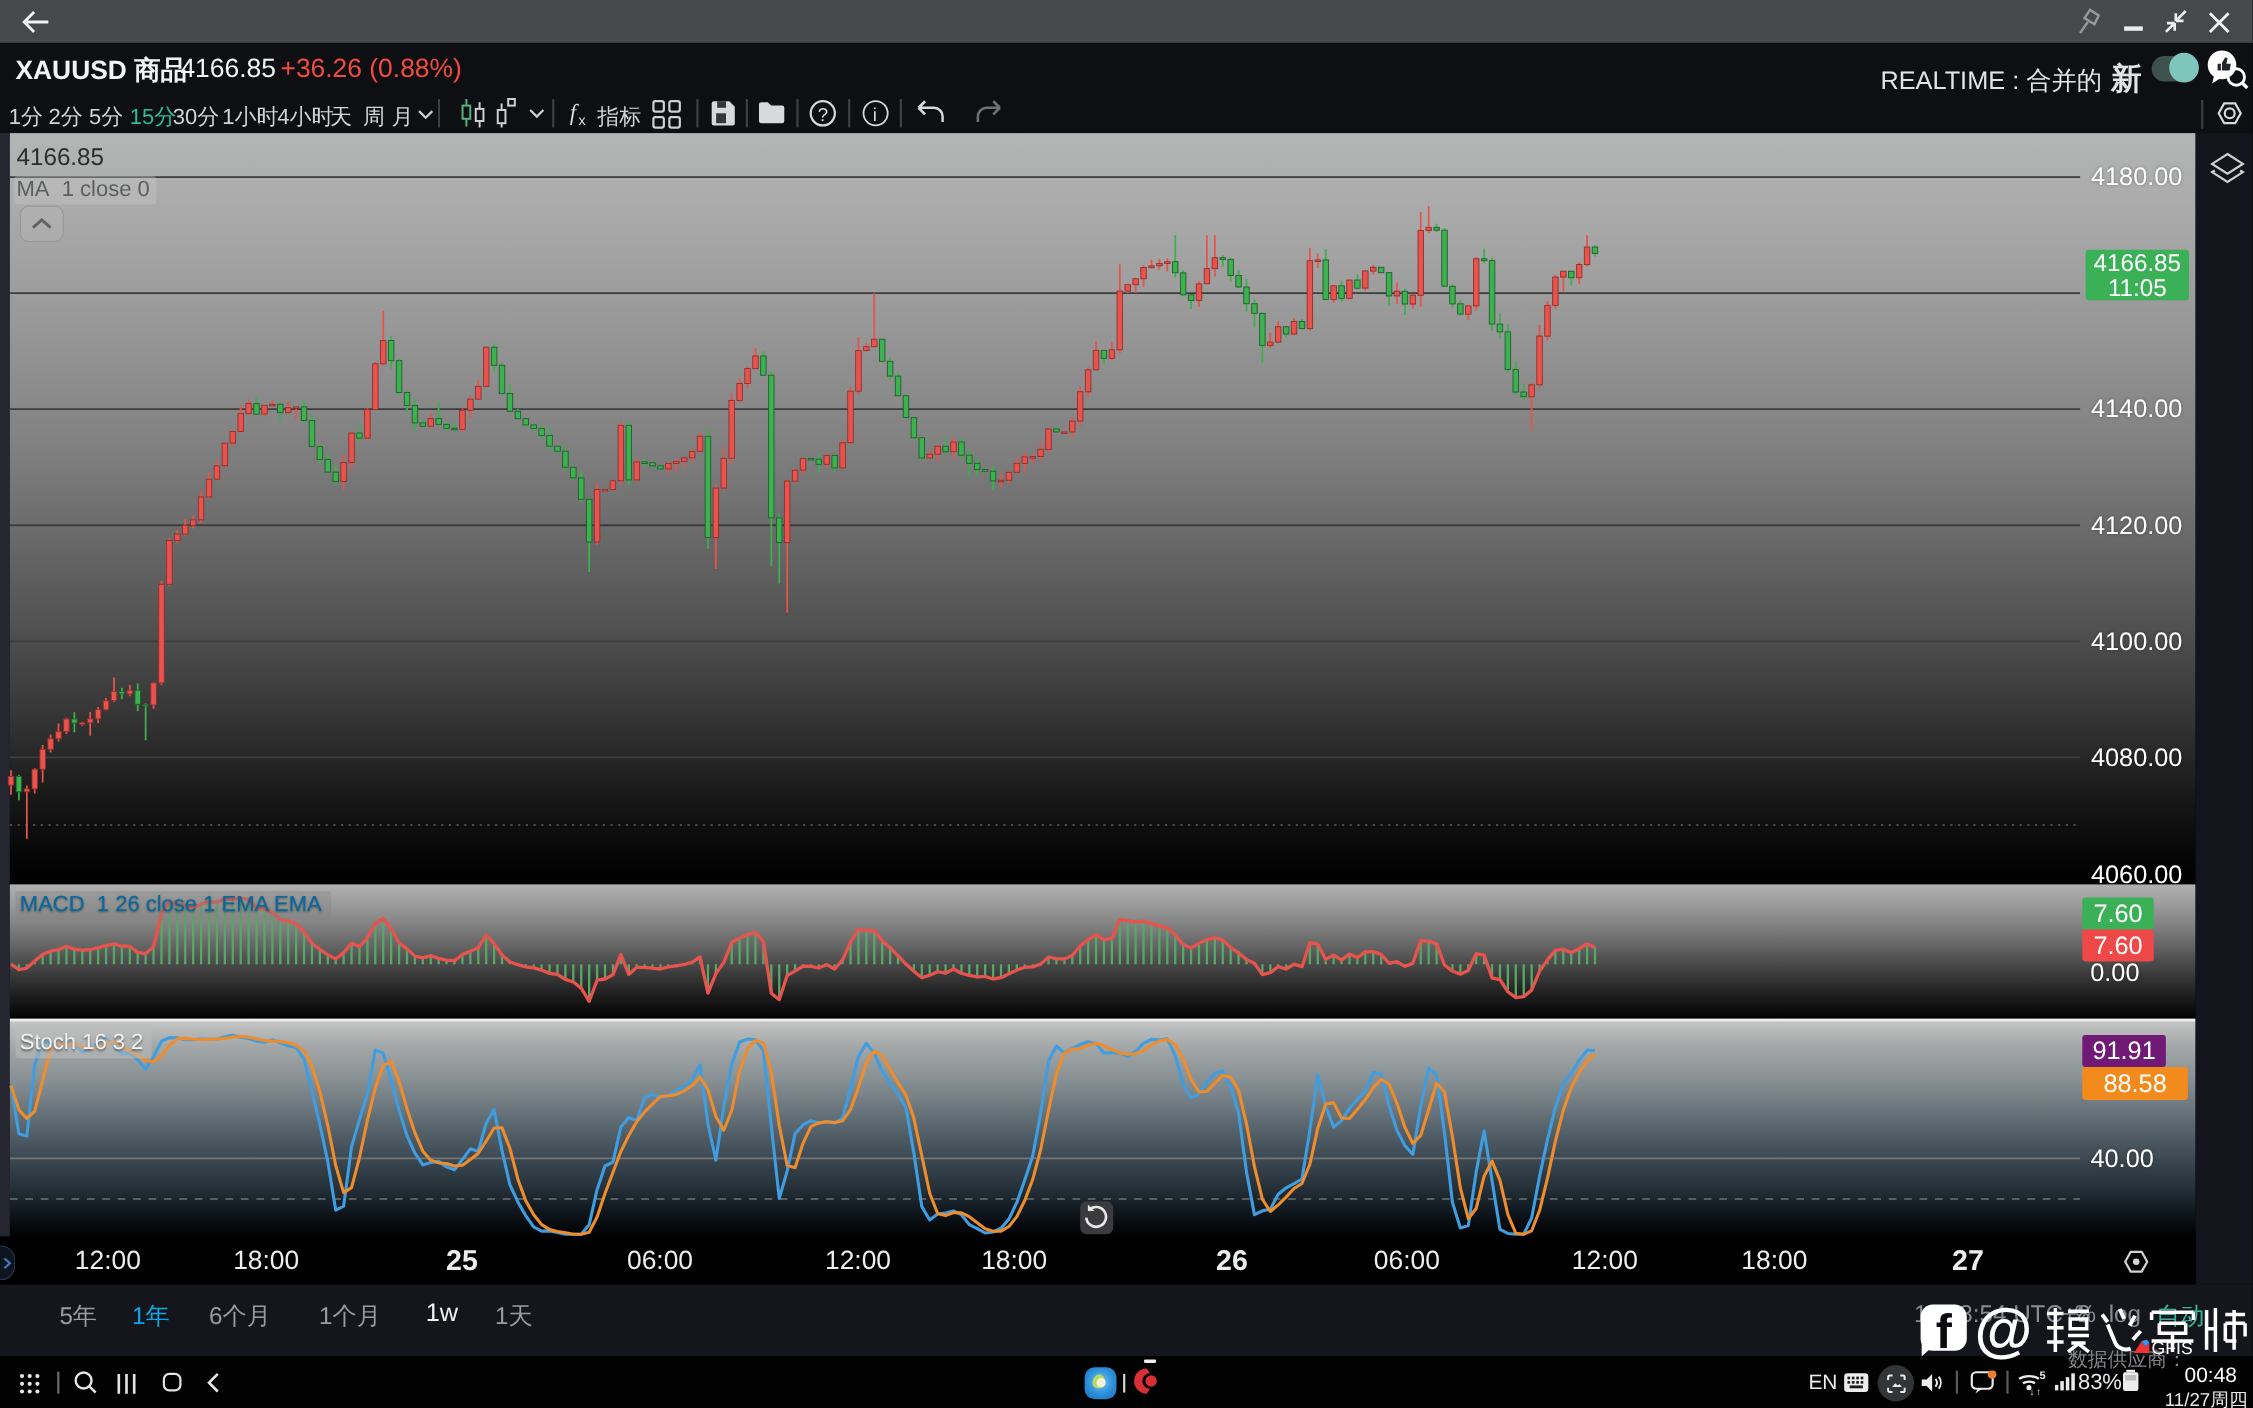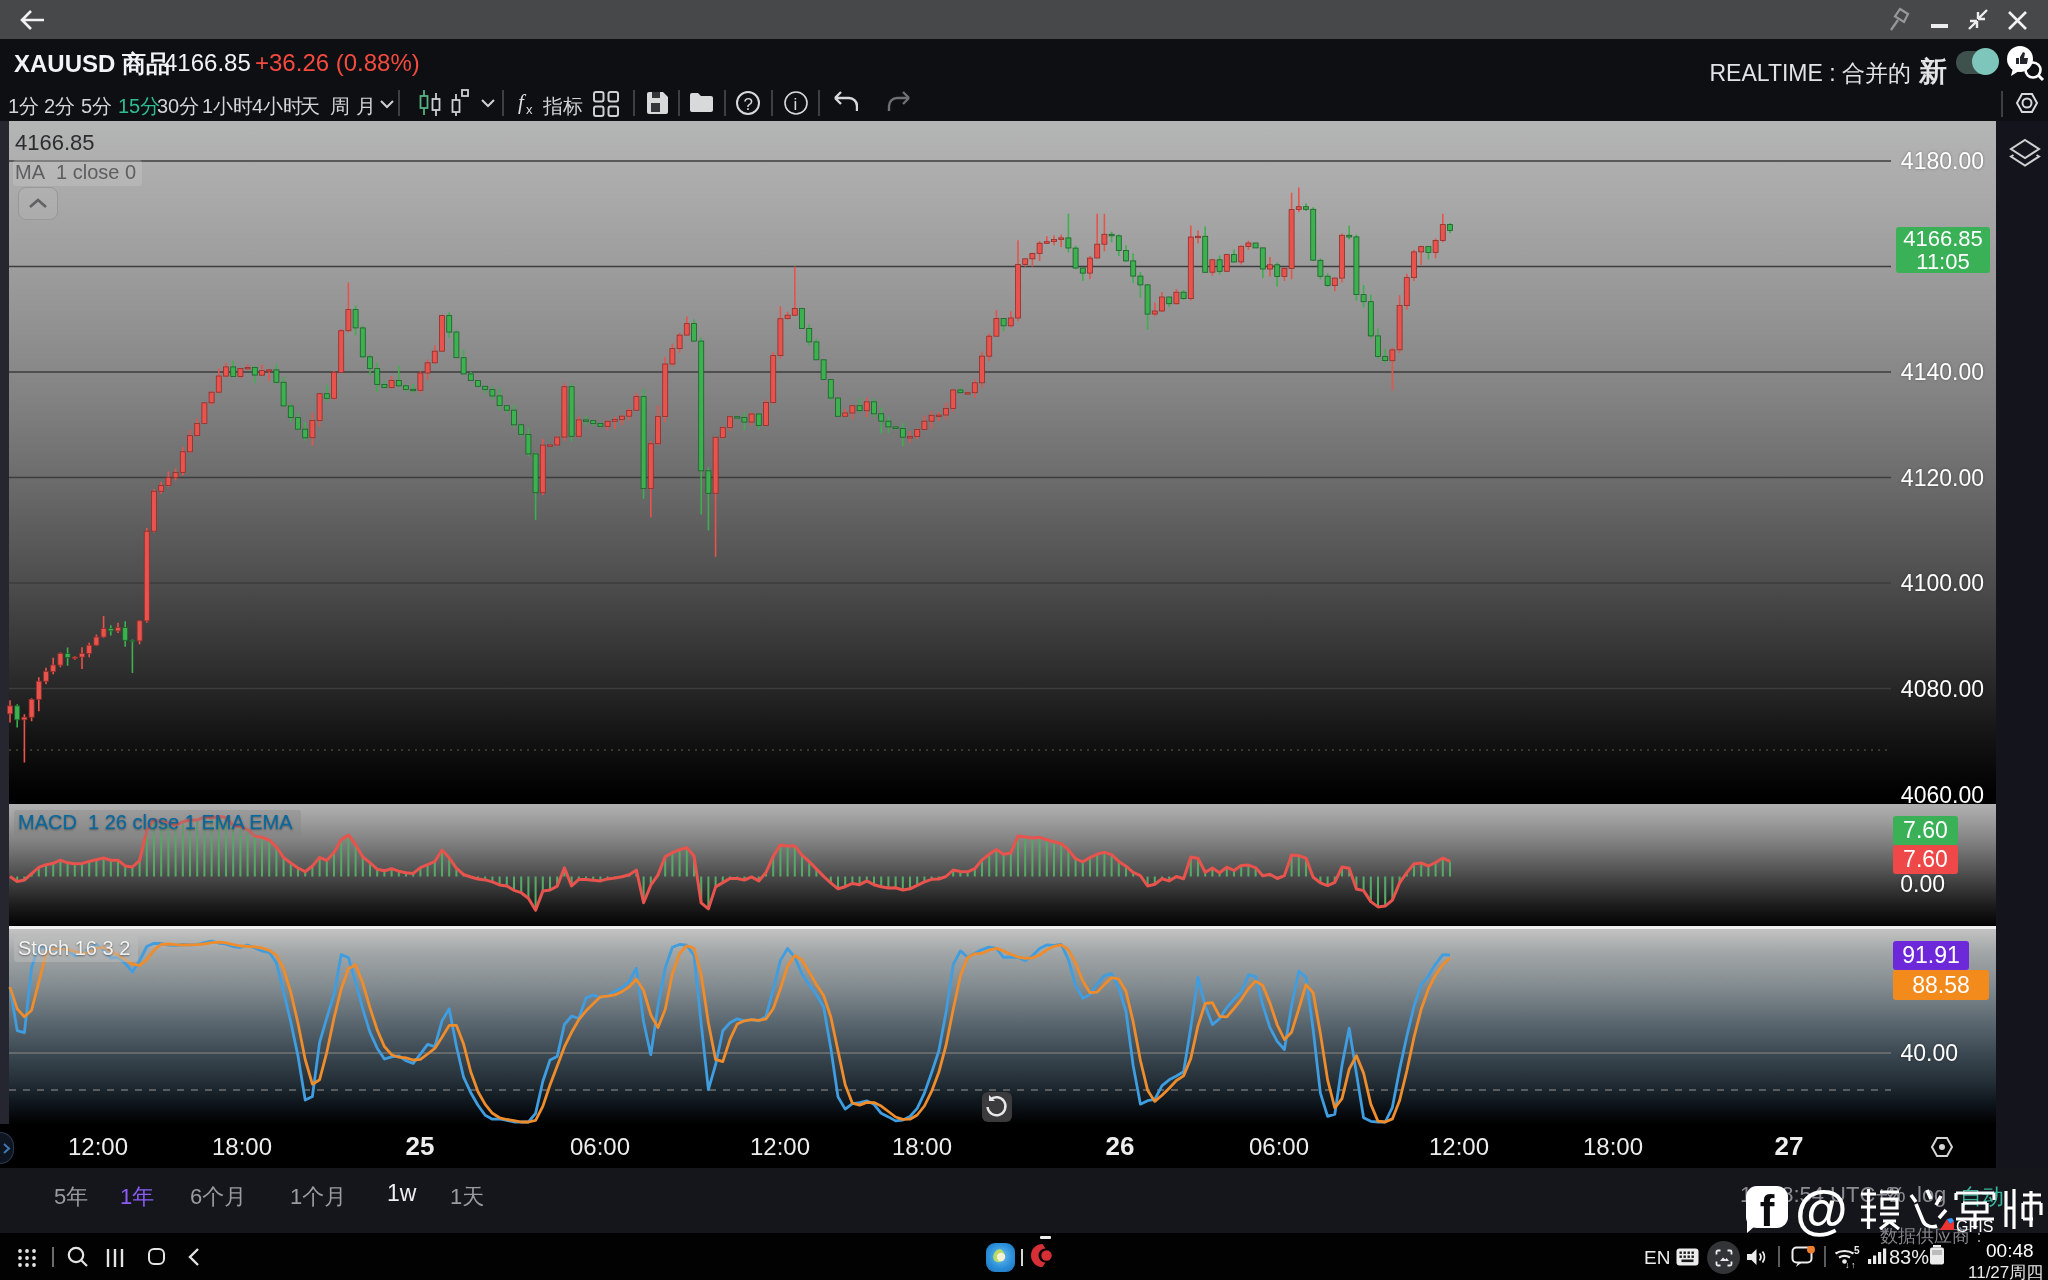--- a/index.html
+++ b/index.html
@@ -354,40 +354,40 @@
 <div class="pl" style="top:372px">4140.00</div>
 <div class="pl" style="top:478px">4120.00</div>
 <div class="pl" style="top:583px">4100.00</div>
 <div class="pl" style="top:689px">4080.00</div>
 <div class="pl" style="top:795px">4060.00</div>
 <div class="pl" style="top:884px;right:103px">0.00</div>
 <div class="pl" style="top:1053px;right:90px">40.00</div>
 <div class="box" style="top:227px;width:94px;left:1896px;height:46px;background:#3bb157;border-radius:3px;transform:none;padding-top:0px;line-height:23px;font-size:22px">4166.85<br>11:05</div>
 <div class="box" style="top:816px;width:65px;height:29px;background:#3bb157;border-radius:3px;transform:none;line-height:29px">7.60</div>
 <div class="box" style="top:845px;width:65px;height:29px;background:#ef4848;border-radius:3px;transform:none;line-height:29px">7.60</div>
-<div class="box" style="top:941px;width:76px;height:29px;background:#6d28d9;border-radius:3px;transform:none;line-height:29px">91.91</div>
+<div class="box" style="top:941px;width:76px;height:29px;background:#701a75;border-radius:3px;transform:none;line-height:29px">91.91</div>
 <div class="box" style="top:970px;width:96px;height:30px;background:#f28b1c;border-radius:3px;transform:none;line-height:30px">88.58</div>
   <div class="abs" id="timeaxis">
     <div style="left:98px">12:00</div>
       <div style="left:242px">18:00</div>
     <div style="left:420px;font-weight:700;font-size:26px;top:7px">25</div>
     <div style="left:600px">06:00</div>
       <div style="left:780px">12:00</div>
     <div style="left:922px">18:00</div>
     <div style="left:1120px;font-weight:700;font-size:26px;top:7px">26</div>
     <div style="left:1279px">06:00</div>
       <div style="left:1459px">12:00</div>
     <div style="left:1613px">18:00</div>
     <div style="left:1789px;font-weight:700;font-size:26px;top:7px">27</div>
   </div>
   <div class="abs" id="footer"></div>
   <div class="abs" id="taskbar"></div>
 
 <span class="abs" style="left:54px;top:1182px;color:#9b9ca2;font-size:22px">5年</span>
-<span class="abs" style="left:120px;top:1182px;color:#8b5cf6;font-size:22px">1年</span>
+<span class="abs" style="left:120px;top:1182px;color:#0ea5e9;font-size:22px">1年</span>
 <span class="abs" style="left:190px;top:1182px;color:#9b9ca2;font-size:22px">6个月</span>
 <span class="abs" style="left:290px;top:1182px;color:#9b9ca2;font-size:22px">1个月</span>
 <span class="abs" style="left:387px;top:1180px;color:#f0f0f1;font-size:23px">1w</span>
 <span class="abs" style="left:450px;top:1182px;color:#9b9ca2;font-size:22px">1天</span>
 <span class="abs" style="left:1740px;top:1182px;color:#8b8c92;font-size:22px">11:48:54 UTC+8</span>
 <span class="abs" style="left:1886px;top:1182px;color:#8b8c92;font-size:22px">%</span>
 <span class="abs" style="left:1917px;top:1182px;color:#8b8c92;font-size:22px">log</span>
 <span class="abs" style="left:1960px;top:1182px;color:#3bb49a;font-size:22px">自动</span>
 <span class="abs" style="left:1880px;top:1224px;font-size:18px;color:#85868c">数据供应商：</span>
 <svg class="abs" style="left:1938px;top:1216px" width="18" height="18">

